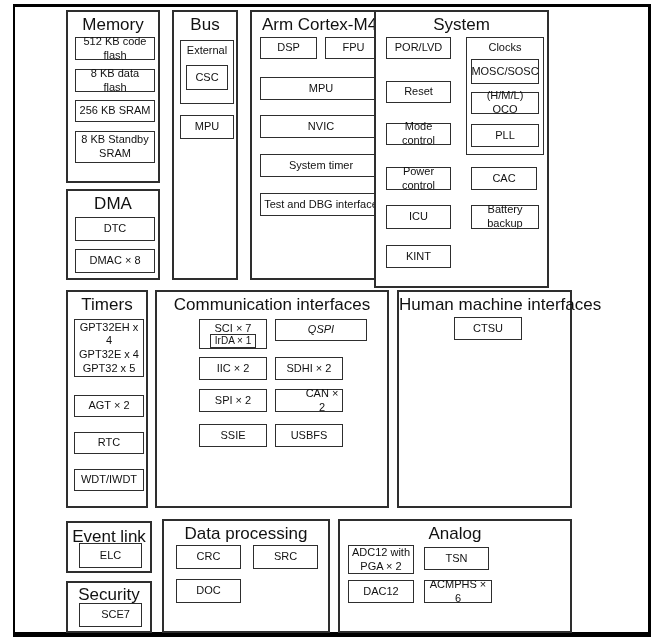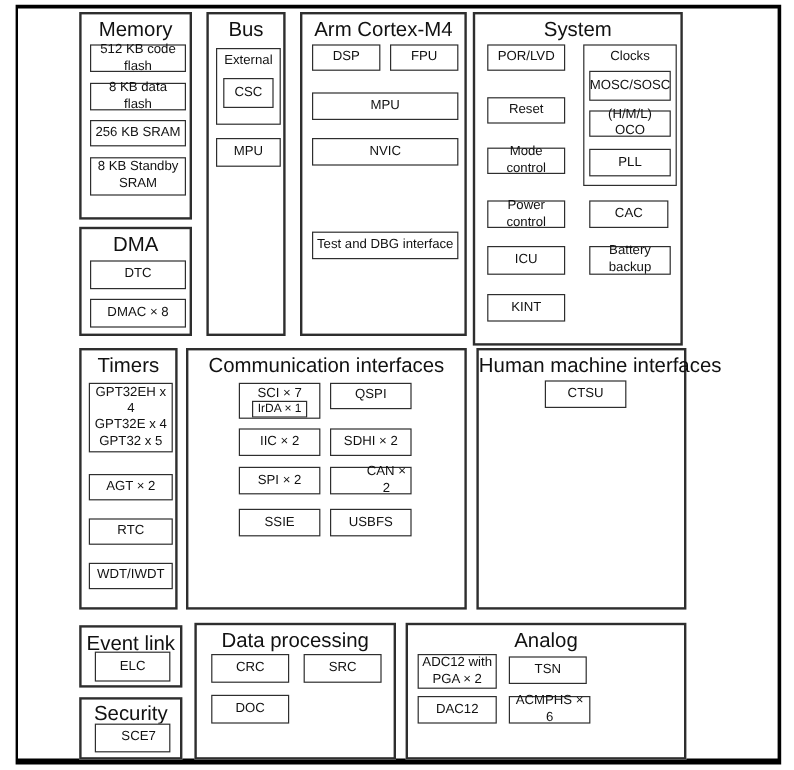--- a/index.html
+++ b/index.html
@@ -62,24 +62,25 @@
     </div>
     <div class="box" style="left:6px;top:103px;width:54px;height:24px;">MPU</div>
   </div>
 
   <div class="section" style="left:250px;top:10px;width:139px;height:270px;">
     <span class="sec-title">Arm Cortex-M4</span>
     <div class="box" style="left:8px;top:25px;width:57px;height:22px;">DSP</div>
     <div class="box" style="left:73px;top:25px;width:57px;height:22px;">FPU</div>
     <div class="box" style="left:8px;top:65px;width:122px;height:23px;">MPU</div>
     <div class="box" style="left:8px;top:103px;width:122px;height:23px;">NVIC</div>
+    <div class="box" style="left:8px;top:142px;width:122px;height:23px;">System timer</div>
     <div class="box" style="left:8px;top:181px;width:122px;height:23px;">Test and DBG interface</div>
   </div>
 
-  <div class="section" style="left:394px;top:10px;width:175px;height:278px;">
+  <div class="section" style="left:374px;top:10px;width:175px;height:278px;">
     <span class="sec-title">System</span>
     <div class="box" style="left:10px;top:25px;width:65px;height:22px;">POR/LVD</div>
     <div class="box" style="left:10px;top:69px;width:65px;height:22px;">Reset</div>
     <div class="box" style="left:10px;top:111px;width:65px;height:22px;">Mode control</div>
     <div class="box" style="left:10px;top:155px;width:65px;height:23px;">Power control</div>
     <div class="box" style="left:10px;top:193px;width:65px;height:24px;">ICU</div>
     <div class="box" style="left:10px;top:233px;width:65px;height:23px;">KINT</div>
 
     <div class="group" style="left:90px;top:25px;width:78px;height:118px;">
       <span class="group-label">Clocks</span>
@@ -102,21 +103,21 @@
     <div class="box" style="left:6px;top:140px;width:70px;height:22px;">RTC</div>
     <div class="box" style="left:6px;top:177px;width:70px;height:22px;">WDT/IWDT</div>
   </div>
 
   <div class="section" style="left:155px;top:290px;width:234px;height:218px;">
     <span class="sec-title">Communication interfaces</span>
     <div class="box top-label" style="left:42px;top:27px;width:68px;height:30px;justify-content:center;">
       <span>SCI × 7</span>
       <div class="box small" style="left:10px;top:14px;width:46px;height:14px;">IrDA × 1</div>
     </div>
-    <div class="box" style="left:118px;top:27px;width:68px;height:22px;">QSPI</div>
+    <div class="box" style="left:118px;top:27px;width:92px;height:22px;font-style:italic;">QSPI</div>
     <div class="box" style="left:42px;top:65px;width:68px;height:23px;">IIC × 2</div>
     <div class="box" style="left:118px;top:65px;width:68px;height:23px;">SDHI × 2</div>
     <div class="box" style="left:42px;top:97px;width:68px;height:23px;">SPI × 2</div>
     <div class="box" style="left:118px;top:97px;width:68px;height:23px;padding-left:28px;">CAN × 2</div>
     <div class="box" style="left:42px;top:132px;width:68px;height:23px;">SSIE</div>
     <div class="box" style="left:118px;top:132px;width:68px;height:23px;">USBFS</div>
   </div>
 
   <div class="section" style="left:397px;top:290px;width:175px;height:218px;">
     <span class="sec-title">Human machine interfaces</span>

